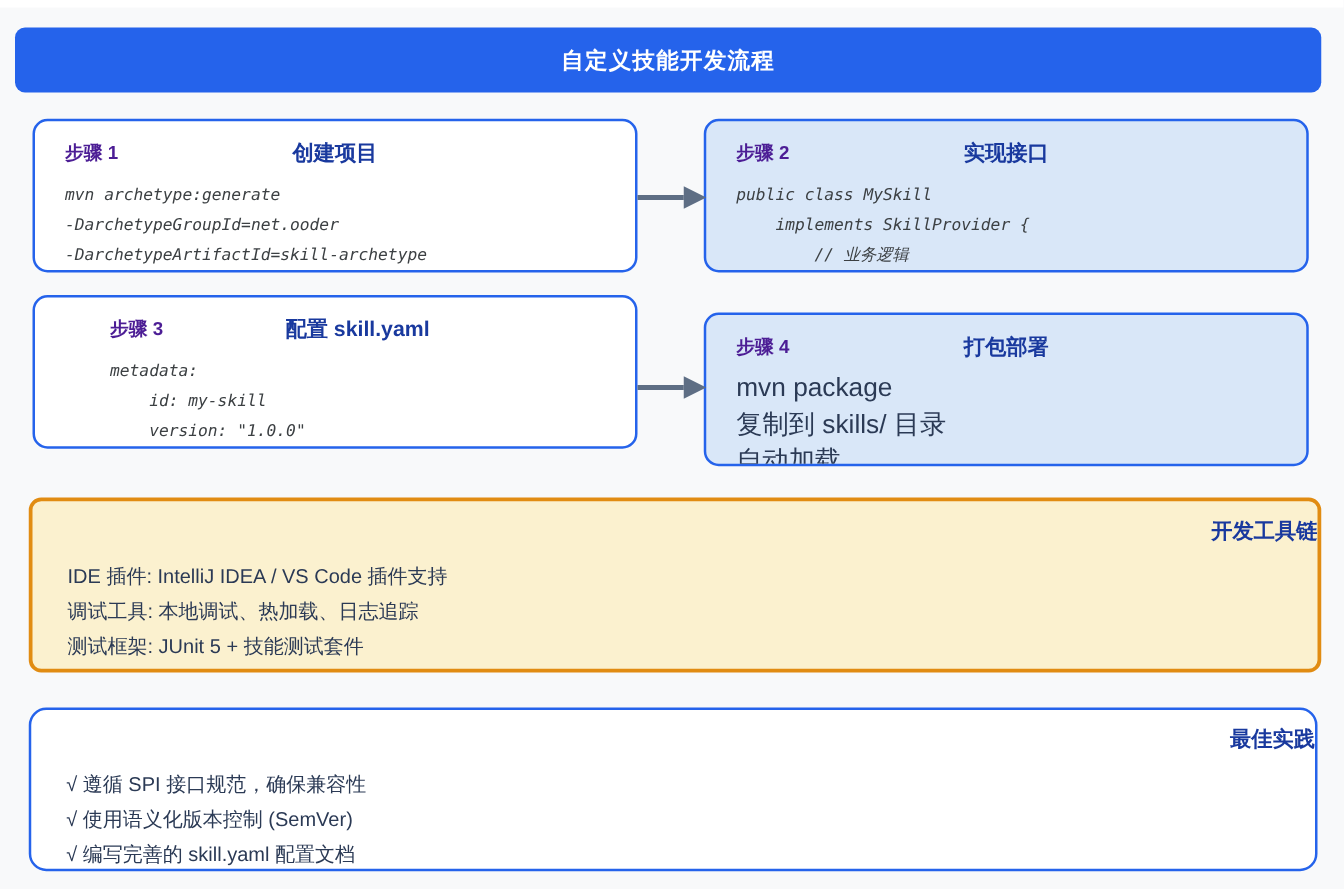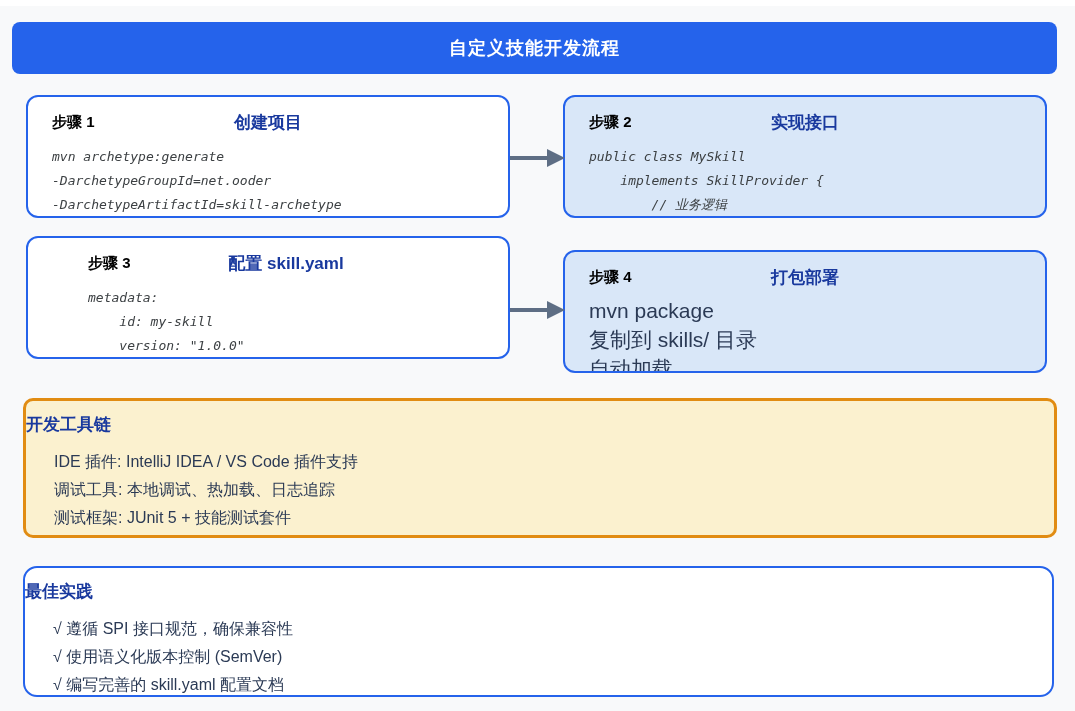--- a/index.html
+++ b/index.html
@@ -21,21 +21,21 @@
     overflow:hidden;
   }
   .step-box.blue{background:#d9e7f8;}
   #step1{left:26px;top:95px;}
   #step2{left:563px;top:95px;}
   #step3{left:26px;top:236px;padding-left:36px;}
   #step4{left:563px;top:250px;}
   .step-head{position:relative;margin:14px 24px 0 24px;height:24px;}
   .step-label{
     position:absolute;left:0;top:2px;
-    color:#000000;font-size:15px;font-weight:bold;
+    color:#4c1d95;font-size:15px;font-weight:bold;
   }
   .step-title{
     text-align:center;color:#19399e;font-size:17px;font-weight:bold;line-height:24px;
   }
   .code{
     margin:0 24px;padding-top:10px;
     font-family:"DejaVu Sans Mono", monospace;
     font-size:13px;line-height:24px;color:#3c4043;white-space:pre;font-style:italic;
   }
   .plain{
@@ -55,21 +55,21 @@
   }
   #toolchain{
     left:23px;top:398px;width:1034px;height:140px;
     background:#fbf1cf;border:3px solid #e18c12;border-radius:10px;
   }
   #best{
     left:23px;top:566px;width:1031px;height:131px;
     background:#ffffff;border:2.5px solid #2563eb;border-radius:14px;
   }
   .panel-title{
-    padding-top:13px;text-align:left;
+    padding-top:13px;text-align:right;
     color:#19399e;font-size:17px;font-weight:bold;line-height:22px;
   }
   .panel-list{margin:12px 0 0 28px;}
   .panel-line{font-size:16px;line-height:28px;color:#2b3a55;}
 </style>
 </head>
 <body>
 
 <div class="top-strip"></div>
 

